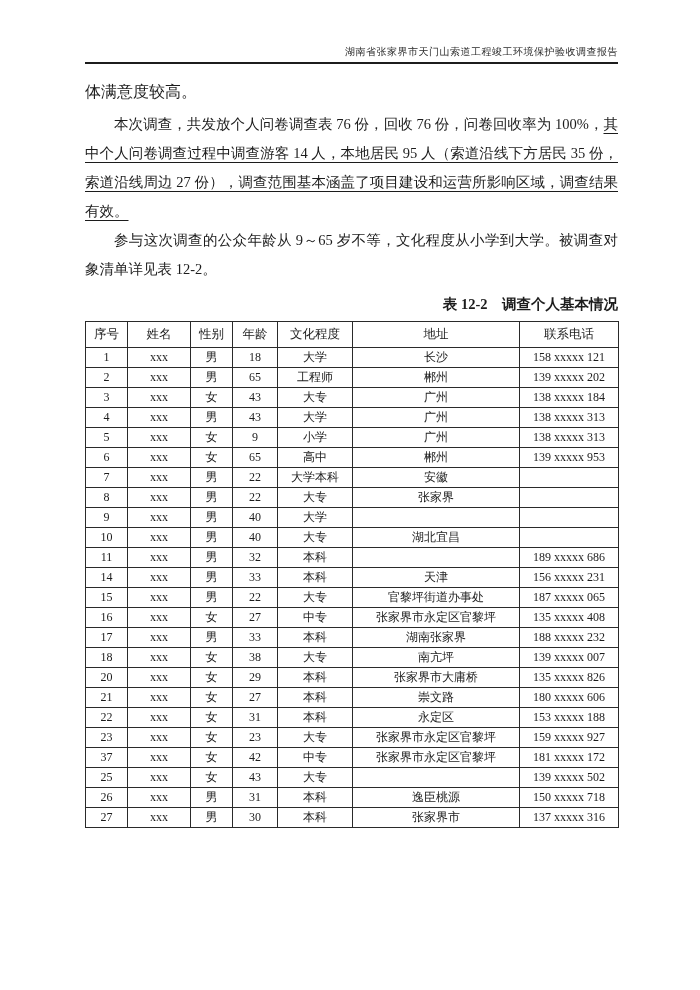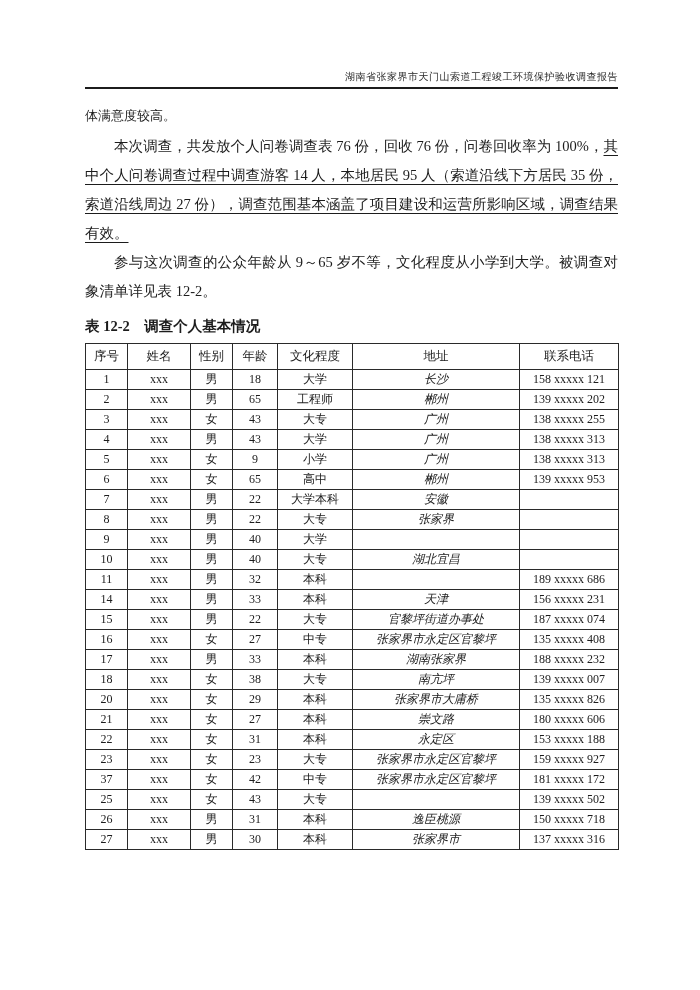--- a/index.html
+++ b/index.html
@@ -7,50 +7,50 @@
   .page {
     position: relative;
     width: 700px;
     height: 990px;
     margin: 0 auto;
     background: #ffffff;
     color: #1c1c1c;
     font-family: "Liberation Serif", "DejaVu Serif", serif;
     overflow: hidden;
   }
-  .header { margin: 0 82px 0 85px; padding-top: 70px; }
+  .header { margin: 0 82px 0 85px; padding-top: 45px; }
   .header-text {
     text-align: right;
     font-size: 10px;
     letter-spacing: 0.5px;
     color: #2a2a2a;
   }
   .header-rule {
     border-bottom: 2px solid #1c1c1c;
     margin-top: 3px;
   }
   .content { margin: 0 82px 0 85px; }
-  .intro-line { margin-top: 18px; font-size: 13px; }
+  .intro-line { margin-top: 18px; font-size: 16px; }
   .section-heading { margin-top: 13px; font-size: 15px; }
   .para {
     margin-top: 7px;
     font-size: 14.5px;
     line-height: 29px;
     text-indent: 2em;
     text-align: justify;
   }
   .para + .para { margin-top: 0; }
   .underlined {
     text-decoration: underline;
     text-underline-offset: 4px;
     text-decoration-thickness: 1px;
   }
   .table-title {
     margin-top: 11px;
-    text-align: left;
+    text-align: right;
     font-weight: bold;
     font-size: 14.5px;
   }
   table.survey {
     margin-top: 7px;
     width: 533px;
     border-collapse: collapse;
     table-layout: fixed;
     border: 1.5px solid #1c1c1c;
   }
@@ -68,21 +68,21 @@
   }
   table.survey td {
     height: 20px;
     font-size: 12px;
   }
   .col0 { width: 42px; }
   .col1 { width: 63px; }
   .col2 { width: 42px; }
   .col3 { width: 45px; }
   .col4 { width: 75px; }
-  .col5 { width: 167px; font-style: italic; }
+  .col5 { width: 167px; }
   .col6 { width: 99px; }
   .page-number {
     text-align: center;
     margin-top: 25px;
     font-size: 12px;
   }
 </style>
 </head>
 <body>
 
@@ -144,21 +144,21 @@
             <td class="col5">郴州</td>
             <td class="col6">139 xxxxx 202</td>
           </tr>
           <tr>
             <td class="col0">3</td>
             <td class="col1">xxx</td>
             <td class="col2">女</td>
             <td class="col3">43</td>
             <td class="col4">大专</td>
             <td class="col5">广州</td>
-            <td class="col6">138 xxxxx 255</td>
+            <td class="col6">138 xxxxx 184</td>
           </tr>
           <tr>
             <td class="col0">4</td>
             <td class="col1">xxx</td>
             <td class="col2">男</td>
             <td class="col3">43</td>
             <td class="col4">大学</td>
             <td class="col5">广州</td>
             <td class="col6">138 xxxxx 313</td>
           </tr>
@@ -234,21 +234,21 @@
             <td class="col5">天津</td>
             <td class="col6">156 xxxxx 231</td>
           </tr>
           <tr>
             <td class="col0">15</td>
             <td class="col1">xxx</td>
             <td class="col2">男</td>
             <td class="col3">22</td>
             <td class="col4">大专</td>
             <td class="col5">官黎坪街道办事处</td>
-            <td class="col6">187 xxxxx 074</td>
+            <td class="col6">187 xxxxx 065</td>
           </tr>
           <tr>
             <td class="col0">16</td>
             <td class="col1">xxx</td>
             <td class="col2">女</td>
             <td class="col3">27</td>
             <td class="col4">中专</td>
             <td class="col5">张家界市永定区官黎坪</td>
             <td class="col6">135 xxxxx 408</td>
           </tr>

